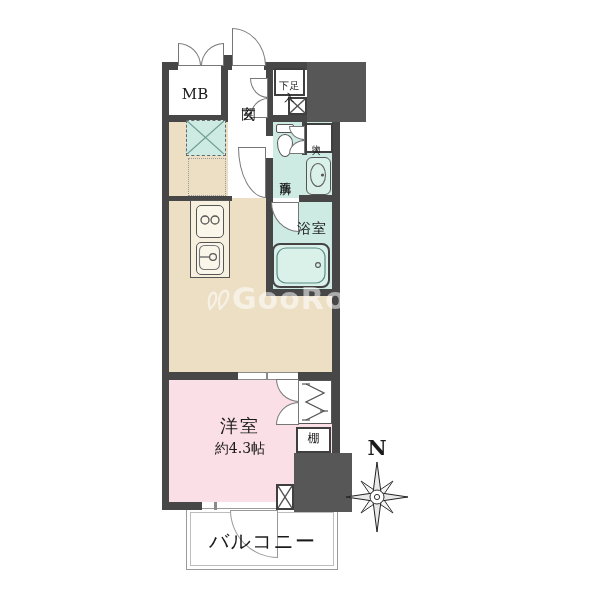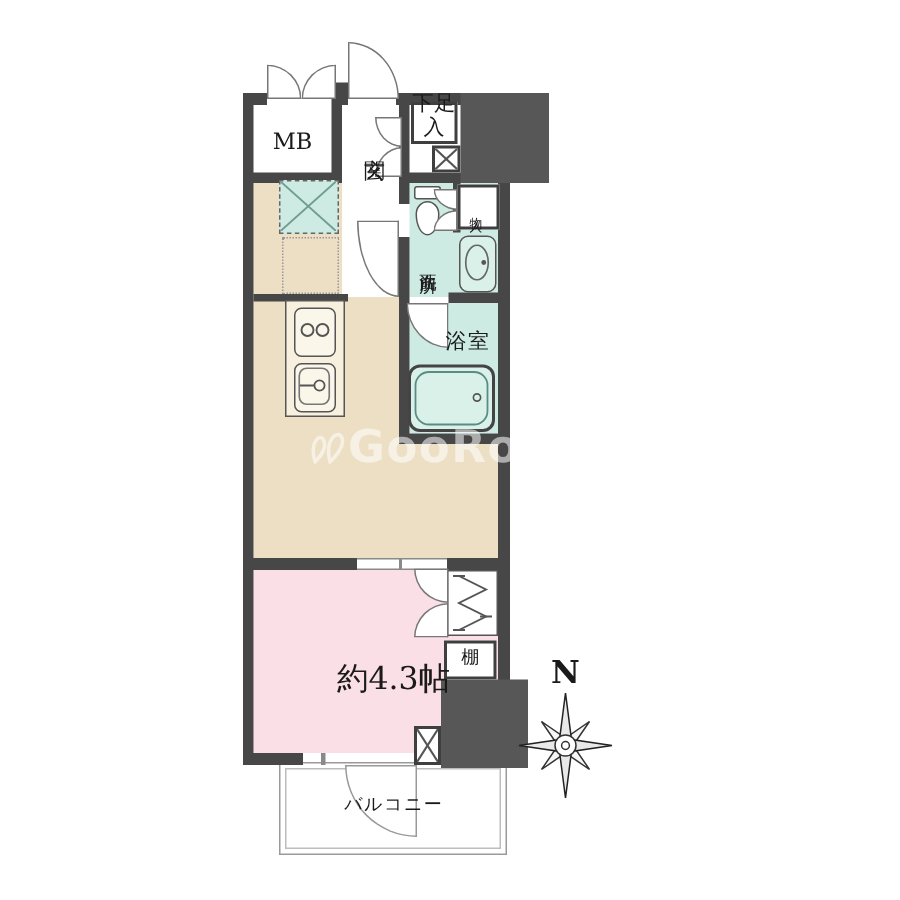--- a/index.html
+++ b/index.html
@@ -141,27 +141,28 @@
   <div class="abs door" style="left:289px;top:126px;width:16px;height:14px;border-radius:0 0 0 100%;"></div>
   <div class="abs door" style="left:289px;top:140px;width:16px;height:14px;border-radius:100% 0 0 0;"></div>
   <div class="abs door" style="left:238px;top:147px;width:28px;height:51px;border-radius:0 0 0 100%;"></div>
   <div class="abs door" style="left:271px;top:202px;width:28px;height:30px;border-radius:0 0 0 100%;"></div>
   <div class="abs door" style="left:276px;top:379px;width:23px;height:23px;border-radius:0 0 0 100%;"></div>
   <div class="abs door" style="left:276px;top:402px;width:23px;height:23px;border-radius:100% 0 0 0;"></div>
   <div class="abs door" style="left:230px;top:510px;width:48px;height:48px;border-radius:0 0 0 100%;border-color:#999;"></div>
 
   <div class="abs lbl" style="left:170px;top:86px;width:50px;font-size:15px;">MB</div>
   <div class="abs lbl vert" style="left:241px;top:74px;height:46px;font-size:14px;">玄関</div>
-  <div class="abs lbl" style="left:274px;top:61px;width:31px;font-size:14px;letter-spacing:0.5px;">下足入</div>
+  <div class="abs lbl" style="left:274px;top:80px;width:31px;font-size:10px;letter-spacing:0.5px;">下足入</div>
   <div class="abs lbl vert" style="left:311px;top:127px;height:24px;font-size:8.5px;letter-spacing:1px;">物入</div>
   <div class="abs lbl vert" style="left:278px;top:149px;height:50px;font-size:11.5px;letter-spacing:1px;">洗面所</div>
   <div class="abs lbl" style="left:292px;top:220px;width:40px;font-size:14px;letter-spacing:1px;">浴室</div>
-  <div class="abs lbl" style="left:180px;top:440px;width:120px;font-size:21px;text-align:right;">約4.3帖</div>
+  <div class="abs lbl" style="left:180px;top:416px;width:120px;font-size:18px;letter-spacing:2px;">洋室</div>
+  <div class="abs lbl" style="left:180px;top:440px;width:120px;font-size:14px;">約4.3帖</div>
   <div class="abs lbl" style="left:296px;top:432px;width:35px;font-size:12px;">棚</div>
-  <div class="abs lbl" style="left:190px;top:530px;width:145px;font-size:12px;letter-spacing:1px;z-index:4;">バルコニー</div>
+  <div class="abs lbl" style="left:190px;top:530px;width:145px;font-size:20px;letter-spacing:1px;z-index:4;">バルコニー</div>
 
   <div class="abs lbl" style="left:360px;top:436px;width:34px;font-size:21px;font-weight:bold;">N</div>
   <svg class="abs" style="left:340px;top:440px;z-index:4;" width="76" height="100">
     <polygon points="53,41 42,57 53,73 37,62 21,73 32,57 21,41 37,52" fill="#f6f6f6" stroke="#333" stroke-width="1"></polygon>
     <polygon points="37,22 41,53 68,57 41,61 37,92 33,61 6,57 33,53" fill="#e9e9e9" stroke="#222" stroke-width="1"></polygon>
     <circle cx="37" cy="57" r="7" fill="#fff" stroke="#333" stroke-width="1"></circle>
     <circle cx="37" cy="57" r="2.6" fill="none" stroke="#333" stroke-width="1"></circle>
   </svg>
 
   <div id="watermark" class="abs" style="left:204px;top:281px;text-align:right;">

